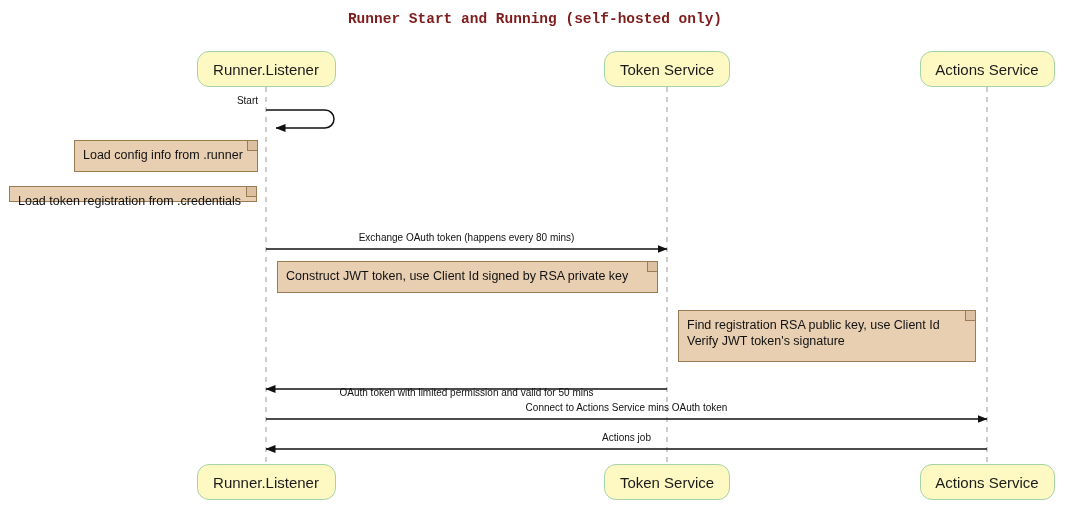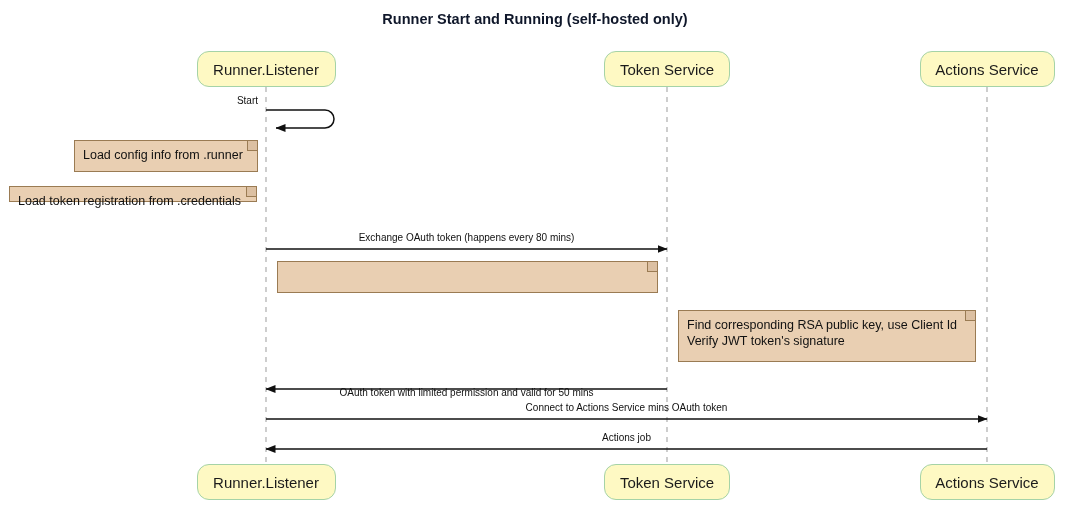--- a/index.html
+++ b/index.html
@@ -55,21 +55,22 @@
   }
   .msg-label.left-anchor{transform:none;}
 
   
   .title{
     position:absolute;
     left:0;right:0;top:11px;
     text-align:center;
     font-size:14.5px;
     font-weight:bold;
-    color:#0f172a;
+    color:#7f1d1d;
+    font-family:Liberation Mono, monospace;
   }
 </style>
 </head>
 <body>
 
 <div id="diagram">
 
   <div class="title">Runner Start and Running (self-hosted only)</div>
 
   <svg class="layer-svg" id="vector-layer" viewBox="0 0 1070 525" xmlns="http://www.w3.org/2000/svg">
@@ -113,22 +114,22 @@
       <div class="participant" style="left: 604px; top: 464px; width: 126px; height: 36px;">
         <span>Token Service</span>
       </div>
       <div class="participant" style="left: 919.5px; top: 464px; width: 135px; height: 36px;">
         <span>Actions Service</span>
       </div>
     </div>
   <div id="notes-layer">
       <div class="note" style="left: 74px; top: 140px; width: 184px; height: 32px;"><span>Load config info from .runner</span><span class="fold"></span></div>
       <div class="note" style="left: 9px; top: 186px; width: 248px; height: 16px;"><span>Load token registration from .credentials</span><span class="fold"></span></div>
-      <div class="note" style="left: 277px; top: 261px; width: 381px; height: 32px;"><span class="fold"></span></div>
-      <div class="note" style="left: 678px; top: 310px; width: 298px; height: 52px;"><span>Find corresponding RSA public key, use Client Id
+      <div class="note" style="left: 277px; top: 261px; width: 381px; height: 32px;"><span>Construct JWT token, use Client Id signed by RSA private key</span><span class="fold"></span></div>
+      <div class="note" style="left: 678px; top: 310px; width: 298px; height: 52px;"><span>Find registration RSA public key, use Client Id
 Verify JWT token's signature</span><span class="fold"></span></div>
     </div>
   <div id="labels-layer">
       <div class="msg-label left-anchor" style="left: 258px; top: 95px; transform: translateX(-100%);">Start</div>
       <div class="msg-label" style="left: 466.5px; top: 232px;">Exchange OAuth token (happens every 80 mins)</div>
       <div class="msg-label" style="left: 466.5px; top: 387px;">OAuth token with limited permission and valid for 50 mins</div>
       <div class="msg-label" style="left: 626.5px; top: 402px;">Connect to Actions Service mins OAuth token</div>
       <div class="msg-label" style="left: 626.5px; top: 432px;">Actions job</div>
     </div>
 

